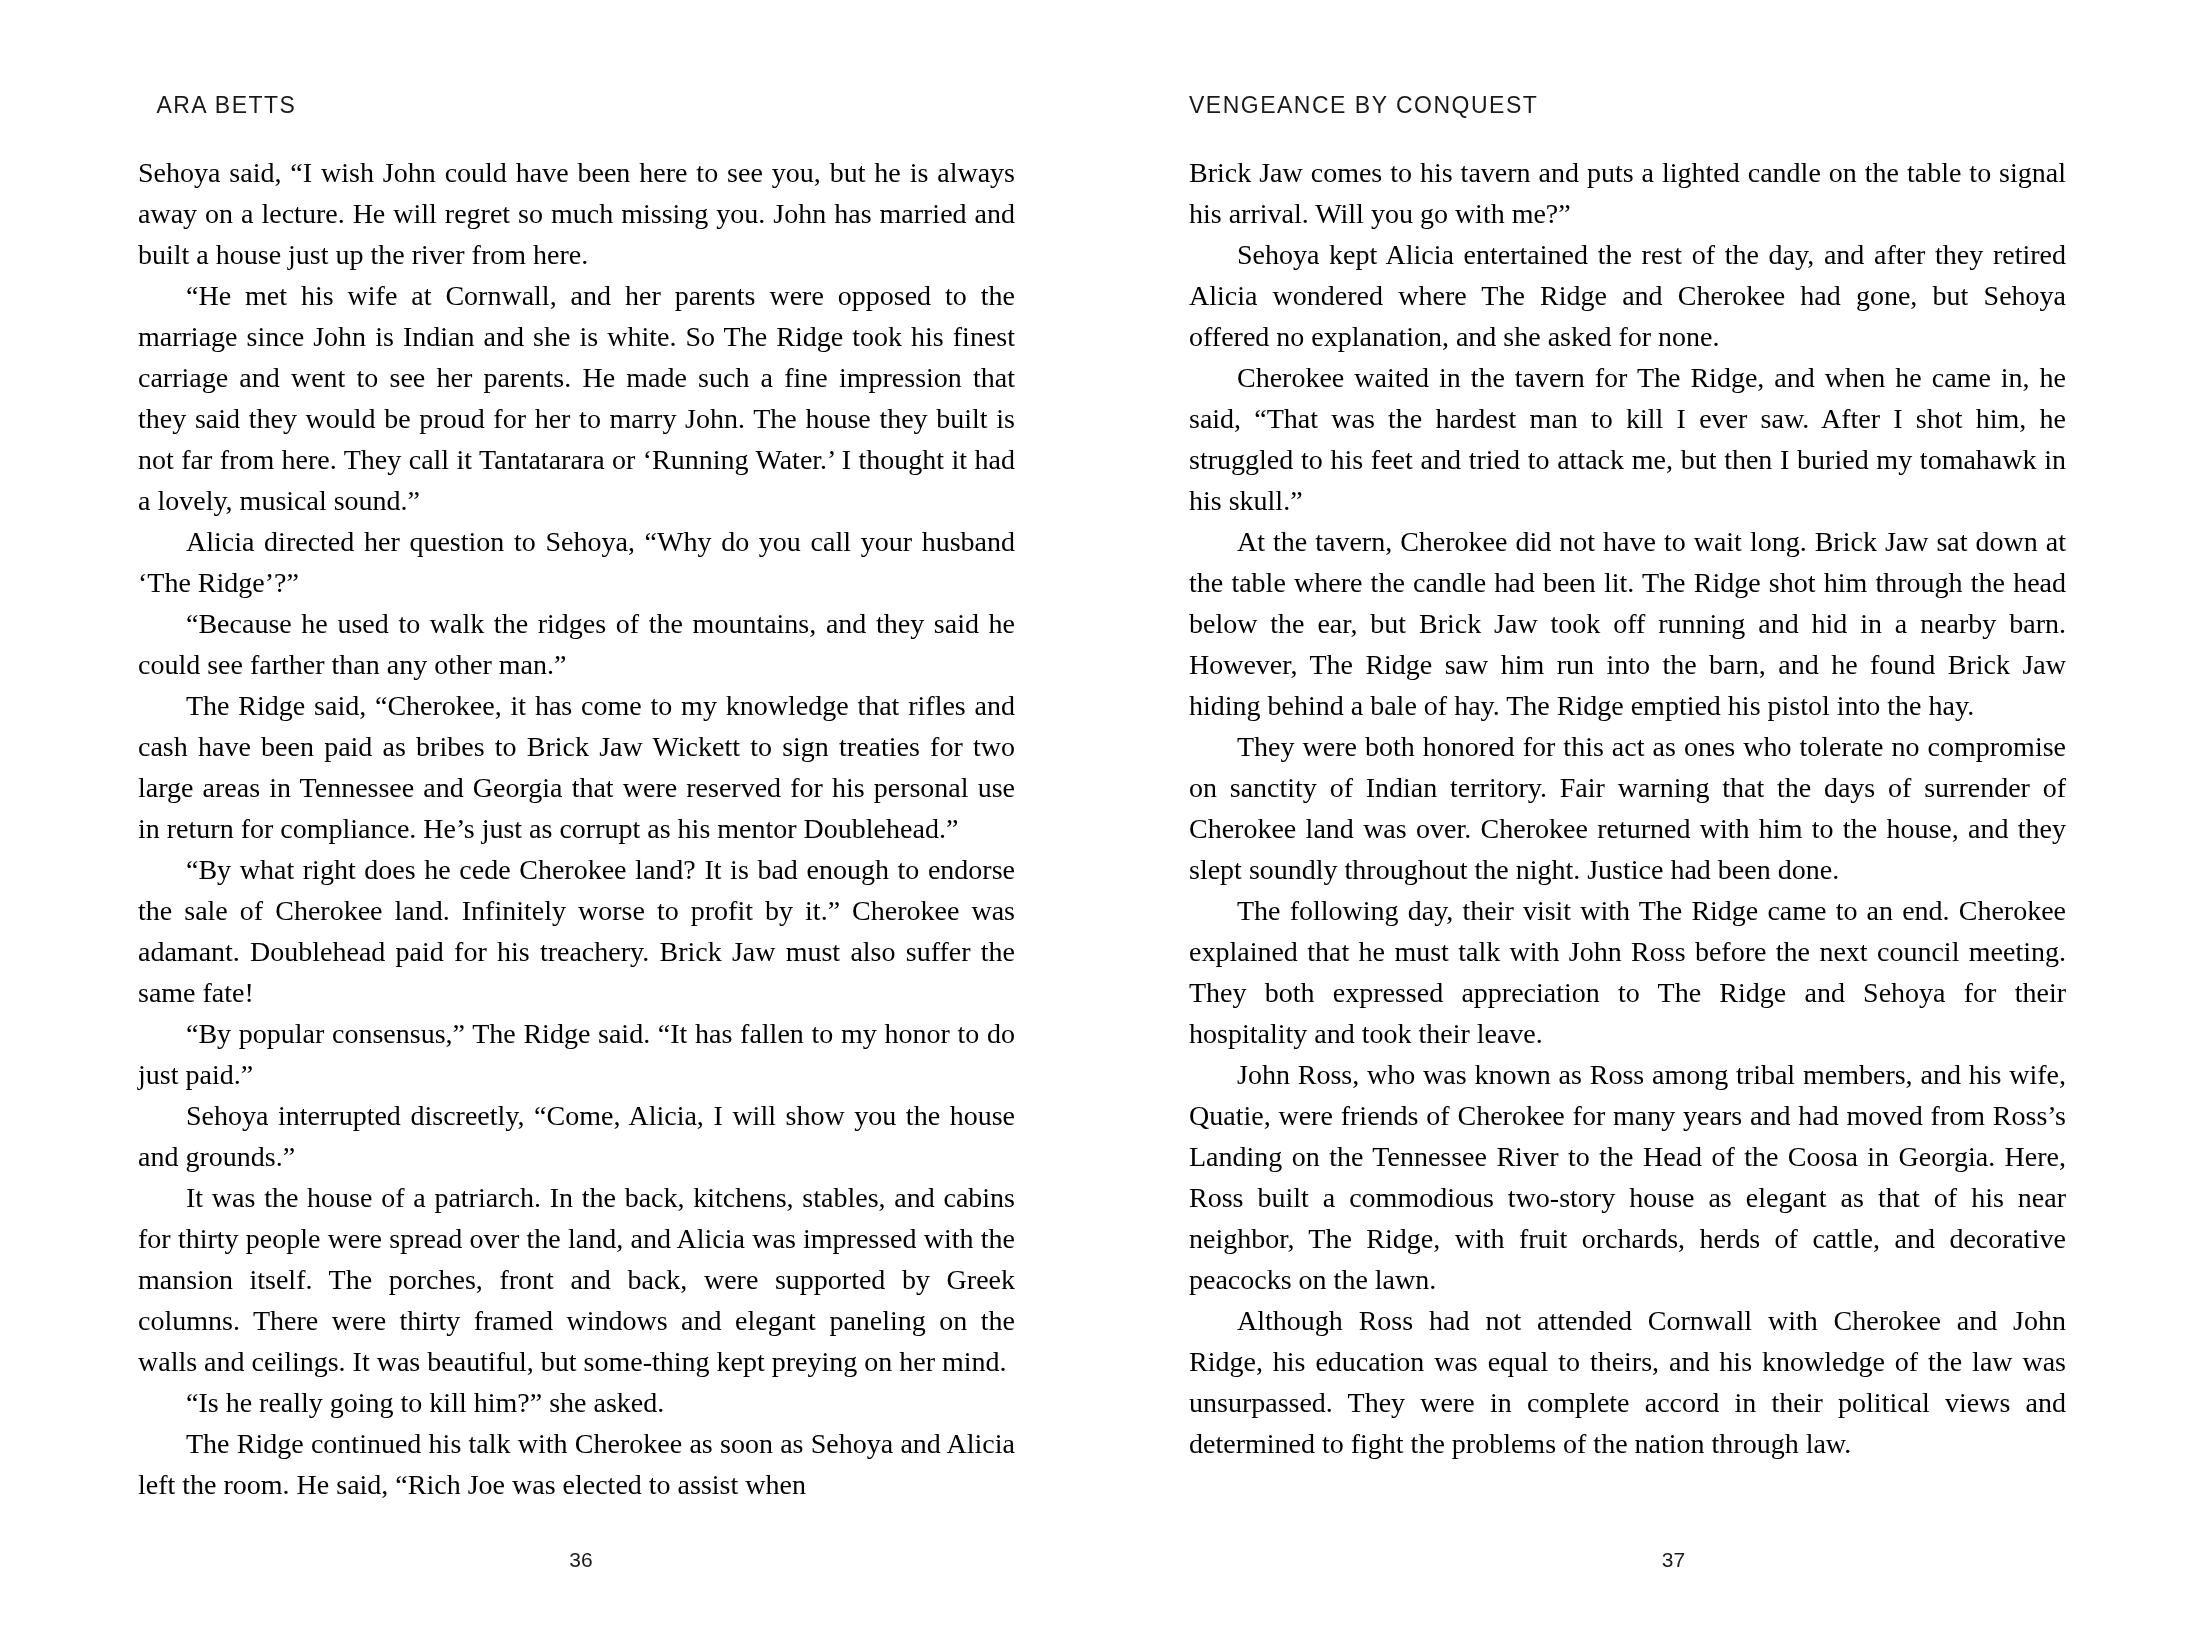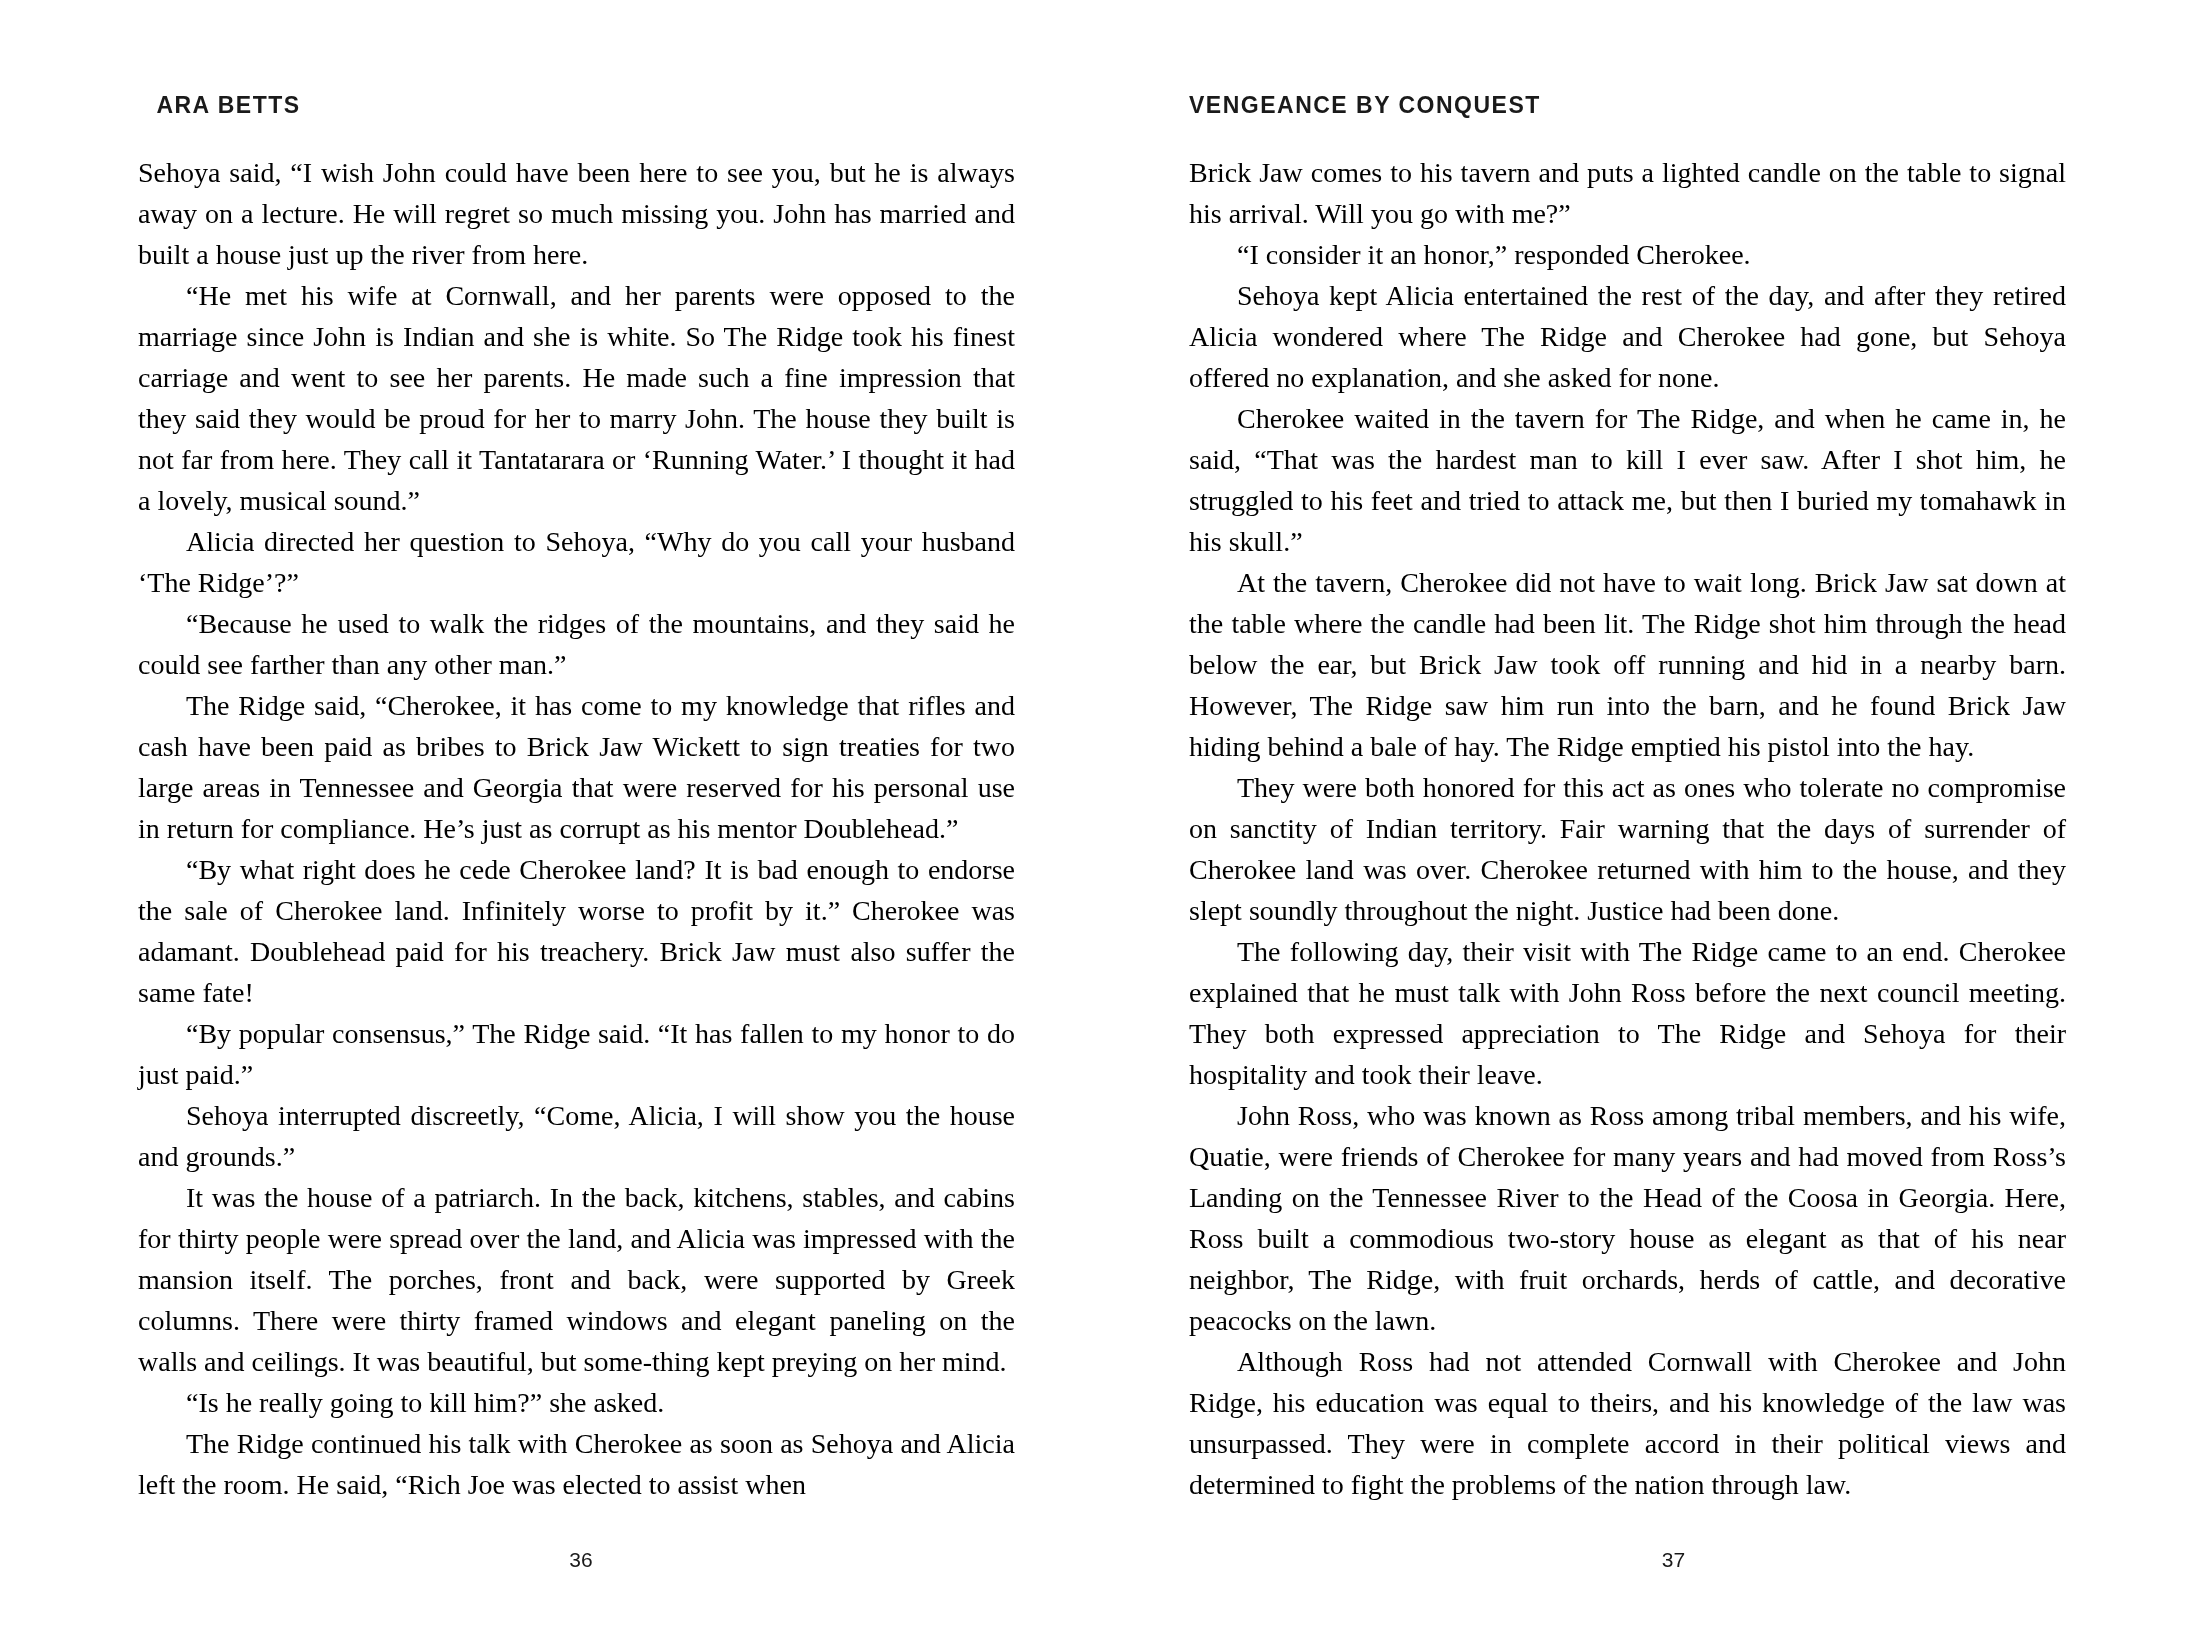--- a/index.html
+++ b/index.html
@@ -37,21 +37,21 @@
     padding: 87px 87px 0 138px;
   }
   .page-right {
     padding: 87px 138px 0 87px;
   }
 
   .running-head {
     font-family: "Liberation Sans", "DejaVu Sans", sans-serif;
     font-size: 23px;
     letter-spacing: 1.5px;
-    font-weight: 700;
+    font-weight: 400;
     color: #1a1a1a;
     height: 37px;
     line-height: 37px;
     white-space: nowrap;
   }
   .running-head.left-head {
     text-align: left;
     padding-left: 18.4px;
   }
   .running-head.right-head {
@@ -113,21 +113,20 @@
       <p>“Is he really going to kill him?” she asked.</p>
       <p>The Ridge continued his talk with Cherokee as soon as Sehoya and Alicia left the room. He said, “Rich Joe was elected to assist when</p>
     </div>
     <div class="folio">36</div>
   </div>
 
   <div class="page page-right">
     <div class="running-head right-head">VENGEANCE BY CONQUEST</div>
     <div class="column">
       <p class="no-indent">Brick Jaw comes to his tavern and puts a lighted candle on the table to signal his arrival. Will you go with me?”</p>
-      <p>“I consider it an honor,” responded Cherokee.</p>
       <p>Sehoya kept Alicia entertained the rest of the day, and after they retired Alicia wondered where The Ridge and Cherokee had gone, but Sehoya offered no explanation, and she asked for none.</p>
       <p>Cherokee waited in the tavern for The Ridge, and when he came in, he said, “That was the hardest man to kill I ever saw. After I shot him, he struggled to his feet and tried to attack me, but then I buried my tomahawk in his skull.”</p>
       <p>At the tavern, Cherokee did not have to wait long. Brick Jaw sat down at the table where the candle had been lit. The Ridge shot him through the head below the ear, but Brick Jaw took off running and hid in a nearby barn. However, The Ridge saw him run into the barn, and he found Brick Jaw hiding behind a bale of hay. The Ridge emptied his pistol into the hay.</p>
       <p>They were both honored for this act as ones who tolerate no compromise on sanctity of Indian territory. Fair warning that the days of surrender of Cherokee land was over. Cherokee returned with him to the house, and they slept soundly throughout the night. Justice had been done.</p>
       <p>The following day, their visit with The Ridge came to an end. Cherokee explained that he must talk with John Ross before the next council meeting. They both expressed appreciation to The Ridge and Sehoya for their hospitality and took their leave.</p>
       <p>John Ross, who was known as Ross among tribal members, and his wife, Quatie, were friends of Cherokee for many years and had moved from Ross’s Landing on the Tennessee River to the Head of the Coosa in Georgia. Here, Ross built a commodious two-story house as elegant as that of his near neighbor, The Ridge, with fruit orchards, herds of cattle, and decorative peacocks on the lawn.</p>
       <p>Although Ross had not attended Cornwall with Cherokee and John Ridge, his education was equal to theirs, and his knowledge of the law was unsurpassed. They were in complete accord in their political views and determined to fight the problems of the nation through law.</p>
     </div>
     <div class="folio">37</div>
   </div>

